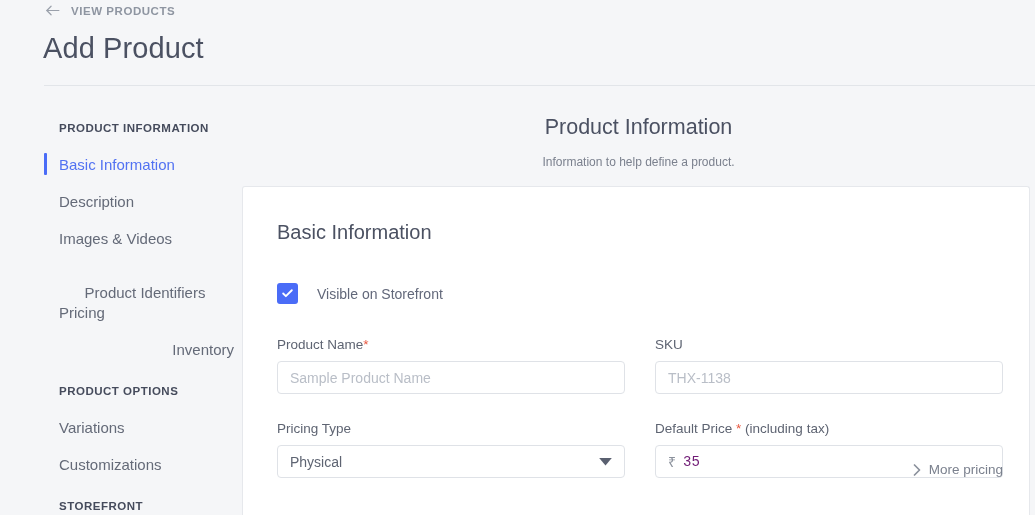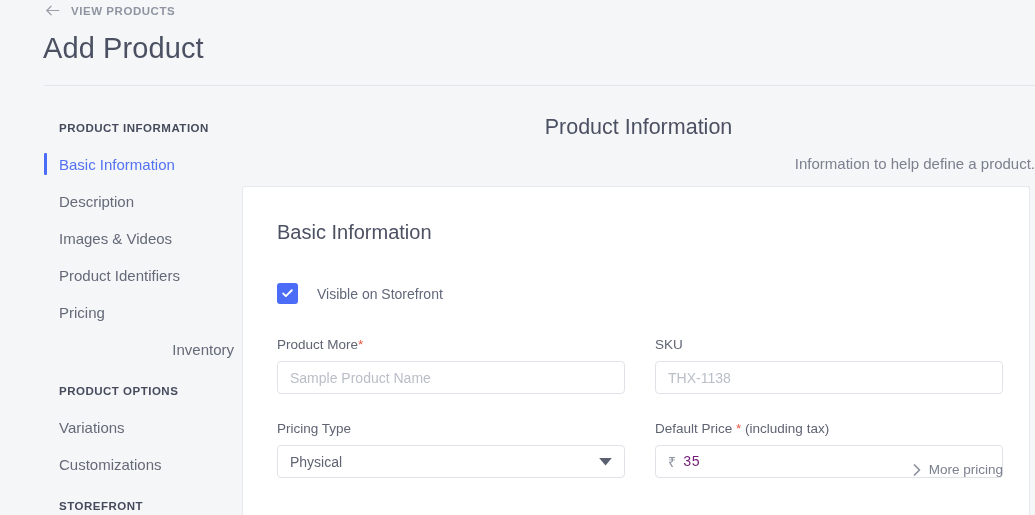--- a/index.html
+++ b/index.html
@@ -140,22 +140,22 @@
     font-size: 21.5px;
     color: #4b5162;
     font-weight: normal;
     white-space: nowrap;
   }
   .main-subheading {
     position: absolute;
     left: 0;
     top: 69px;
     width: 793px;
-    text-align: right;
-    font-size: 15px;
+    text-align: center;
+    font-size: 12px;
     color: #7b818e;
     white-space: nowrap;
   }
 
   
   .card {
     position: absolute;
     left: 0;
     top: 100px;
     width: 788px;
@@ -339,21 +339,21 @@
       <span class="nav-label">Basic Information</span>
     </div>
     <div class="nav-item" style="top:102px;">
       <span class="nav-bar"></span>
       <span class="nav-label">Description</span>
     </div>
     <div class="nav-item" style="top:139px;">
       <span class="nav-bar"></span>
       <span class="nav-label">Images &amp; Videos</span>
     </div>
-    <div class="nav-item" style="top:176px;">
+    <div class="nav-item" style="top:176px;flex-direction:column;">
       <span class="nav-bar"></span>
       <span class="nav-label">Product Identifiers</span>
     </div>
     <div class="nav-item" style="top:213px;">
       <span class="nav-bar"></span>
       <span class="nav-label">Pricing</span>
     </div>
     <div class="nav-item" style="top:250px;justify-content:flex-end;">
       <span class="nav-bar"></span>
       <span class="nav-label">Inventory</span>
@@ -386,21 +386,21 @@
             <svg class="check-icon" viewBox="0 0 24 24" fill="none" stroke="currentColor" stroke-width="3.4" stroke-linecap="round" stroke-linejoin="round">
               <polyline points="20,6 9,17 4,12"></polyline>
             </svg>
           </span>
         </span>
         <span class="checkbox-label">Visible on Storefront</span>
       </div>
 
       <div class="field col-left row-1">
         <div class="field-label">
-          <span>Product More</span><span class="req-star">*</span>
+          <span>Product Name</span><span class="req-star">*</span>
         </div>
         <div class="input-box">
           <span class="input-placeholder">Sample Product Name</span>
         </div>
       </div>
 
       <div class="field col-right row-1">
         <div class="field-label">SKU</div>
         <div class="input-box">
           <span class="input-placeholder">THX-1138</span>

